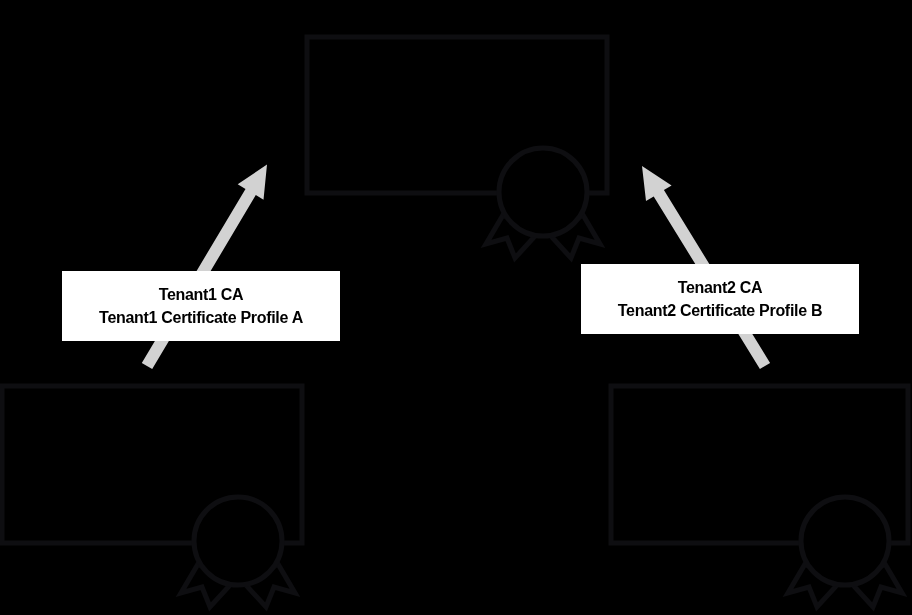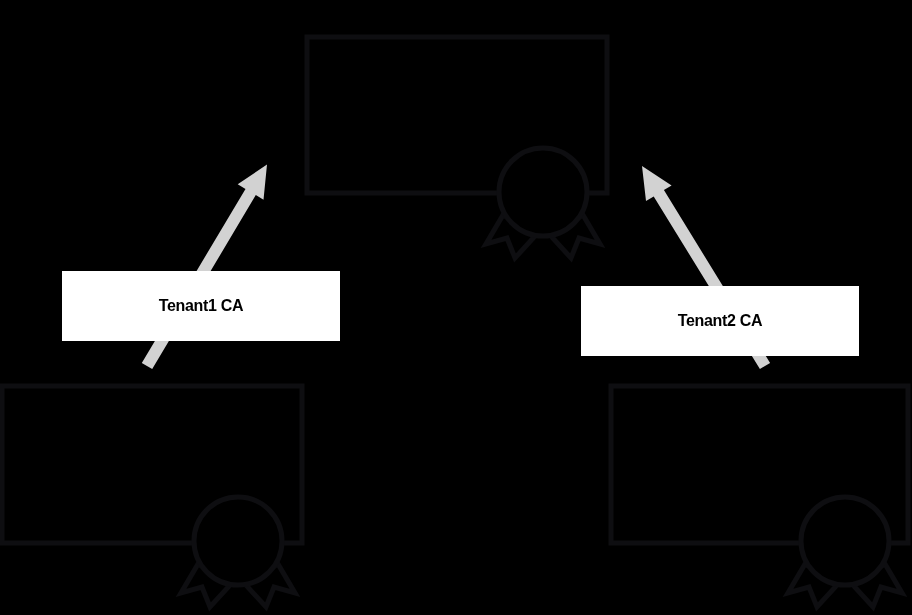--- a/index.html
+++ b/index.html
@@ -28,21 +28,21 @@
     line-height: 23.3px;
     letter-spacing: -0.3px;
     text-align: center;
     white-space: nowrap;
     display: flex;
     flex-direction: column;
     justify-content: center;
     z-index: 2;
   }
   #tenant1-label { left: 62px; top: 271px; }
-  #tenant2-label { left: 581px; top: 286px; }
+  #tenant2-label { left: 581px; top: 264px; }
 </style>
 </head>
 <body>
 
 <div id="canvas">
 
   <svg id="diagram-svg" width="912" height="615" viewBox="0 0 912 615">
     <defs>
       <g id="seal">
         <path class="seal-part" d="M -40 23 L -57 52 L -36 46 L -28 66 L -6 42 Z"></path>
@@ -58,19 +58,21 @@
     <use href="#seal" transform="translate(543,192)"></use>
     <use href="#seal" transform="translate(238,541)"></use>
     <use href="#seal" transform="translate(845,541)"></use>
 
     <polygon class="arrow" points="152.2,369.1 255.8,195.1 263.5,199.7 267,164.5 237.7,184.3 245.5,188.9 141.8,362.9"></polygon>
     <polygon class="arrow" points="770.1,362.9 663.9,190.1 671.6,185.4 642,166 646.0,201.1 653.7,196.4 759.9,369.1"></polygon>
   </svg>
 
   <div class="tenant-label" id="tenant1-label">
     <span>Tenant1 CA</span>
+    <span>Tenant1 Certificate Profile A</span>
   </div>
 
   <div class="tenant-label" id="tenant2-label">
     <span>Tenant2 CA</span>
+    <span>Tenant2 Certificate Profile B</span>
   </div>
 
 </div>
 
 </body></html>

